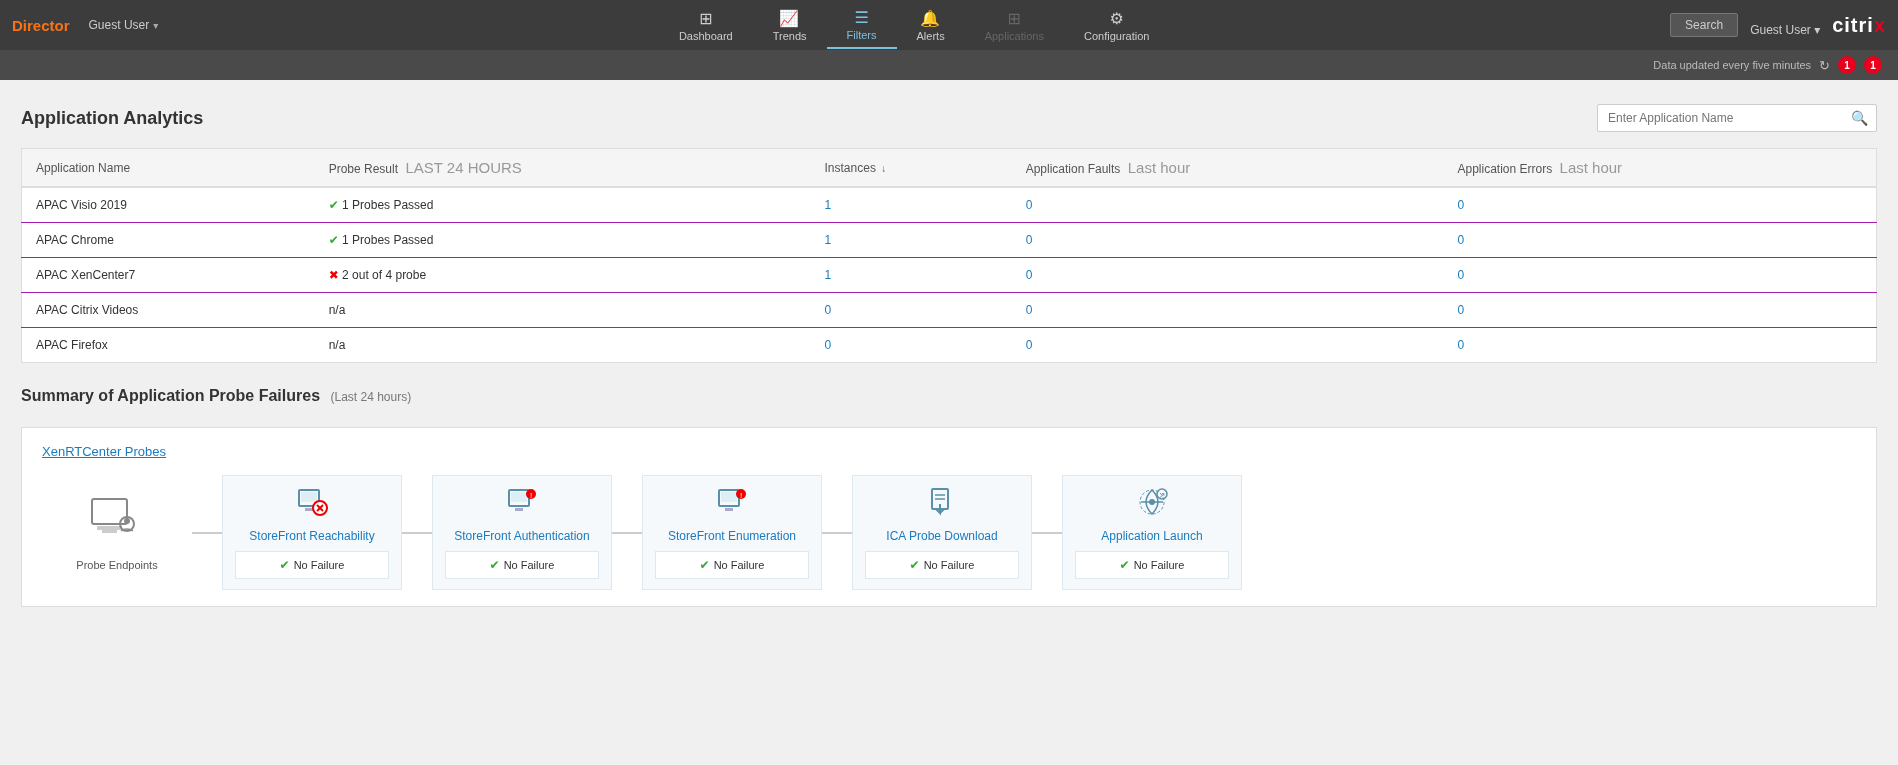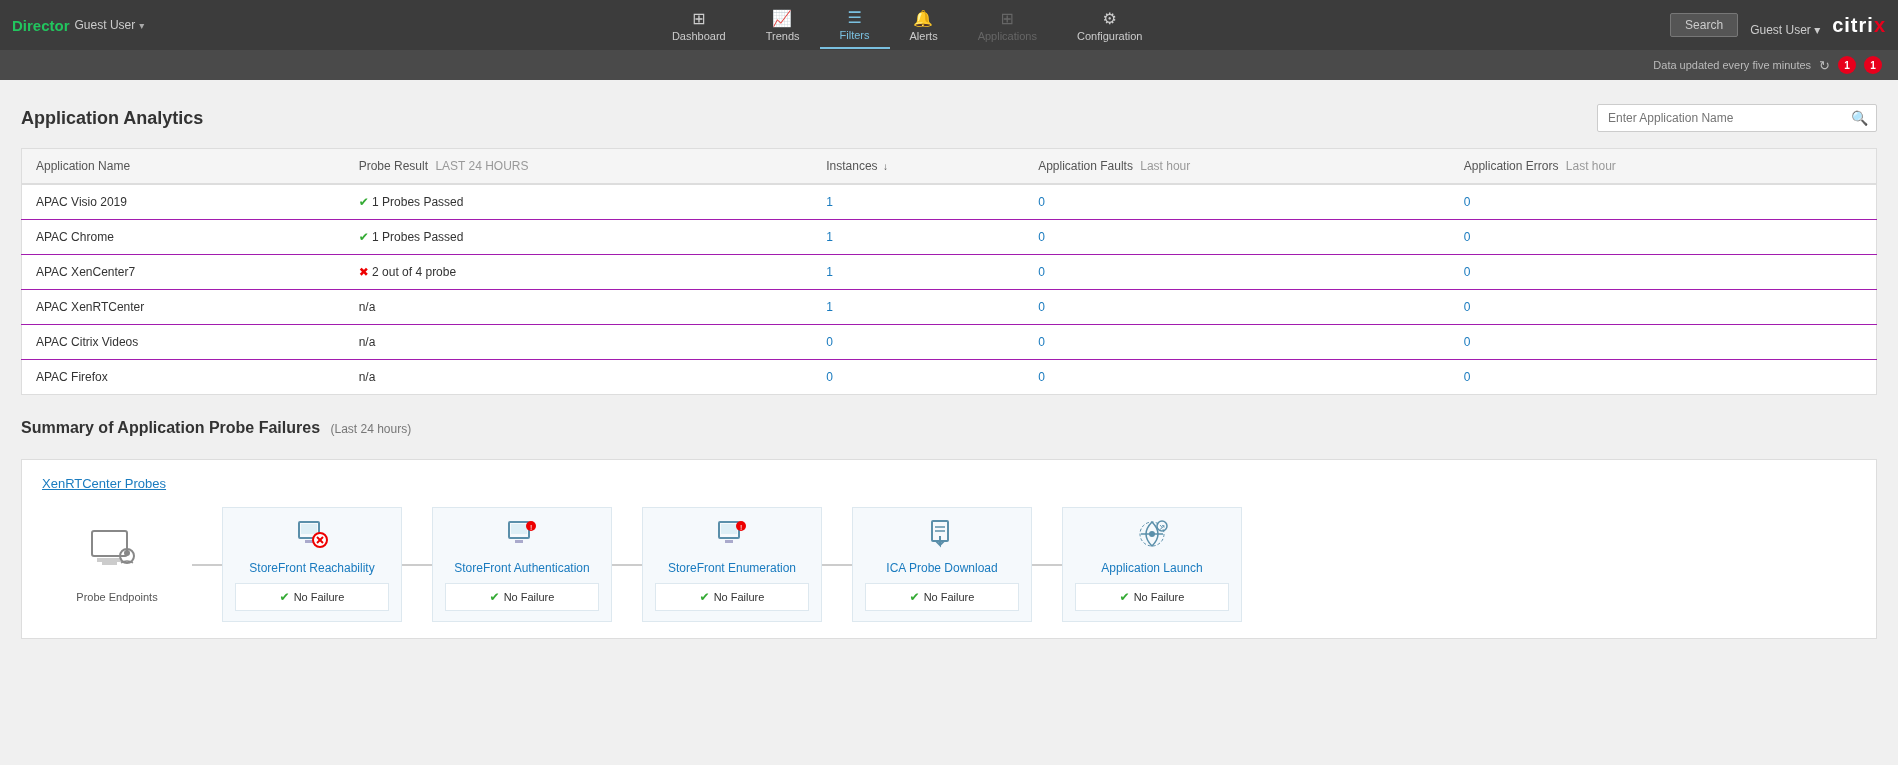--- a/index.html
+++ b/index.html
@@ -8,24 +8,24 @@
     
     .topnav {
       background: #3c3c3c;
       height: 50px;
       display: flex;
       align-items: center;
       padding: 0 12px;
       position: relative;
     }
     .topnav-brand {
-      color: #22c55e;
+      color: #f97316;
       font-size: 15px;
       font-weight: bold;
-      margin-right: 5px;
+      margin-right: 19px;
     }
     .topnav-user {
       color: #ccc;
       font-size: 12px;
       display: flex;
       align-items: center;
       gap: 4px;
     }
     .topnav-user .chevron { color: #aaa; font-size: 10px; }
     .topnav-center {
@@ -148,21 +148,21 @@
       background: #f5f5f5;
       border-bottom: 2px solid #ddd;
       padding: 10px 14px;
       text-align: left;
       font-size: 12px;
       color: #555;
       font-weight: normal;
       white-space: nowrap;
     }
     .app-table th .sub-label {
-      font-size: 12px;
+      font-size: 15px;
       color: #999;
       margin-left: 4px;
     }
     .app-table td {
       padding: 10px 14px;
       border-bottom: 1px solid #a21caf;
       font-size: 12px;
       color: #333;
     }
     .app-table tr:last-child td { border-bottom: none; }
@@ -370,27 +370,20 @@
     <td><a class="link-val">0</a></td>
   </tr>
         <tr>
     <td>APAC XenCenter7</td>
     <td><span class="probe-icon-red">✖</span> <span>2 out of 4 probe</span></td>
     <td><a class="link-val">1</a></td>
     <td><a class="link-val">0</a></td>
     <td><a class="link-val">0</a></td>
   </tr>
         <tr>
-    <td>APAC XenRTCenter</td>
-    <td><span>n/a</span></td>
-    <td><a class="link-val">1</a></td>
-    <td><a class="link-val">0</a></td>
-    <td><a class="link-val">0</a></td>
-  </tr>
-        <tr>
     <td>APAC Citrix Videos</td>
     <td><span>n/a</span></td>
     <td><a class="link-val">0</a></td>
     <td><a class="link-val">0</a></td>
     <td><a class="link-val">0</a></td>
   </tr>
         <tr>
     <td>APAC Firefox</td>
     <td><span>n/a</span></td>
     <td><a class="link-val">0</a></td>

